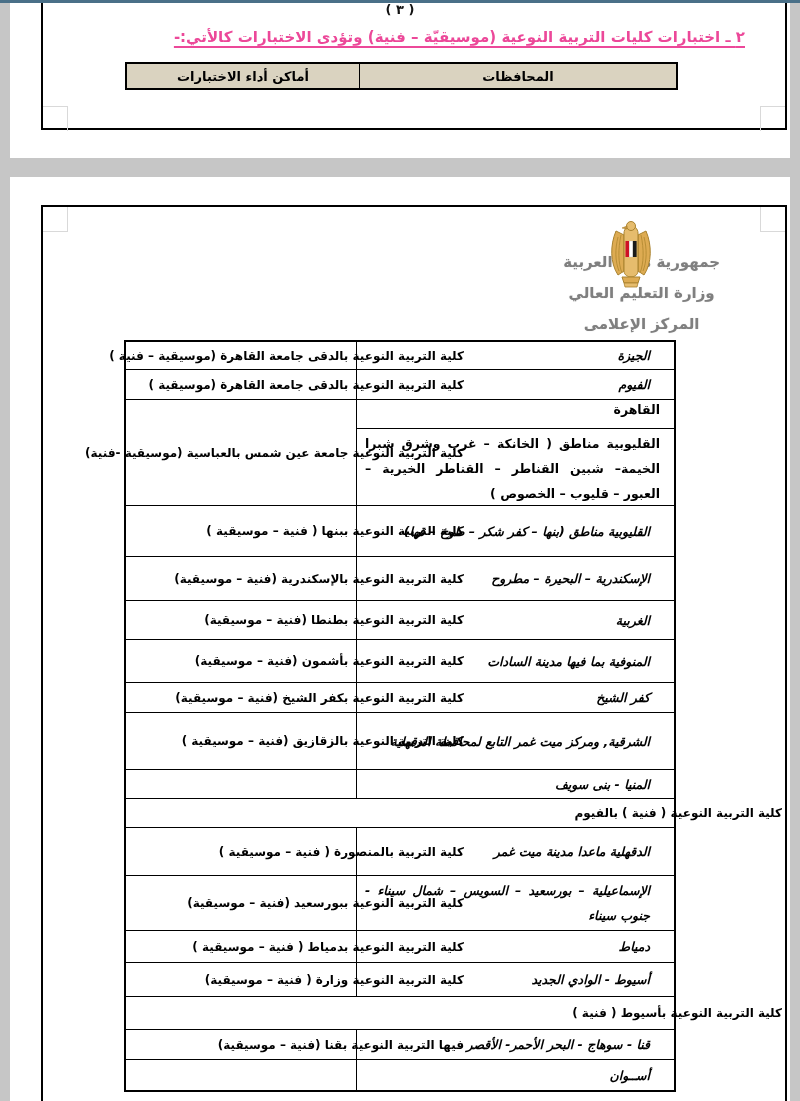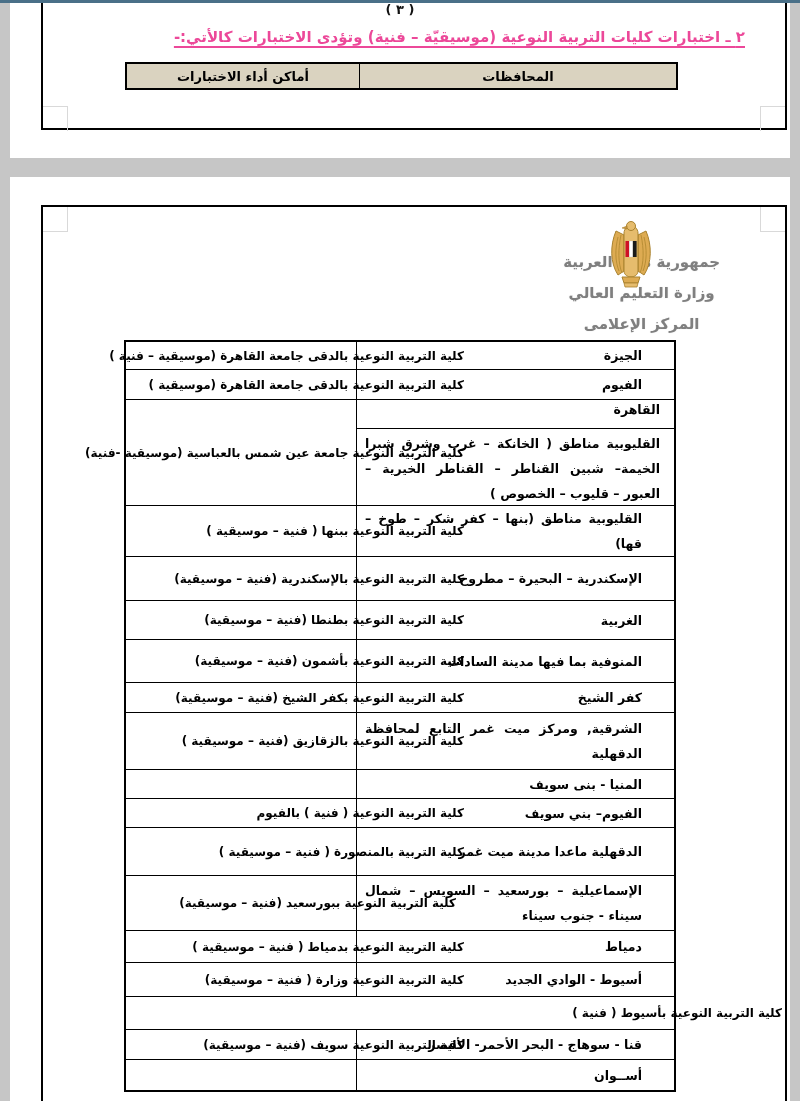--- a/index.html
+++ b/index.html
@@ -48,25 +48,25 @@
   #table2{position:absolute;left:114px;top:163px;width:552px;border:2px solid var(--c-border);
     background:transparent;}
   .t2row{display:flex;direction:rtl;border-bottom:1px solid var(--c-border);}
   .t2row:last-child{border-bottom:none;}
   .t2row:nth-child(1){height:28px;}  .t2row:nth-child(2){height:30px;}
   .t2row:nth-child(3){height:106px;} .t2row:nth-child(4){height:51px;}
   .t2row:nth-child(5){height:44px;}  .t2row:nth-child(6){height:39px;}
   .t2row:nth-child(7){height:43px;}  .t2row:nth-child(8){height:30px;}
   .t2row:nth-child(9){height:57px;}  .t2row:nth-child(10){height:29px;}
   .t2row:nth-child(11){height:29px;} .t2row:nth-child(12){height:48px;}
-  .t2row:nth-child(13){height:55px;gap:8px;} .t2row:nth-child(14){height:32px;}
+  .t2row:nth-child(13){height:55px;} .t2row:nth-child(14){height:32px;}
   .t2row:nth-child(15){height:34px;} .t2row:nth-child(16){height:33px;}
   .t2row:nth-child(17){height:30px;} .t2row:nth-child(18){height:30px;}
   .cellgov{width:318px;border-left:1px solid var(--c-border);display:flex;align-items:center;
-    padding:2px 32px 2px 8px;}
+    padding:2px 24px 2px 8px;font-style:italic;}
   .govtext{width:100%;direction:rtl;text-align:justify;font-size:12.5px;font-weight:700;
     color:#000;line-height:25px;}
   .cellcol{flex:1;position:relative;padding-left:40px;}
   .coltext{position:absolute;right:-108px;top:50%;transform:translateY(-50%);
     white-space:nowrap;direction:rtl;font-size:12px;font-weight:700;color:#000;z-index:2;}
   .mgovcol{width:318px;border-left:1px solid var(--c-border);display:flex;flex-direction:column;}
   .mgov{display:flex;align-items:center;padding:2px 14px 12px 8px;}
   .mgov.first{height:29px;border-bottom:1px solid var(--c-border);}
   .mgov.rest{flex:1;}
 </style>
@@ -196,23 +196,20 @@
           <div class="cellcol">
             <div class="coltext">كلية التربية النوعية بالزقازيق (فنية – موسيقية )</div>
           </div>
         </div>
         <div class="t2row">
           <div class="cellgov">
             <div class="govtext">المنيا - بنى سويف</div>
           </div>
         </div>
         <div class="t2row">
-          <div class="cellgov">
-            <div class="govtext">الفيوم– بني سويف</div>
-          </div>
           <div class="cellcol">
             <div class="coltext">كلية التربية النوعية ( فنية ) بالفيوم</div>
           </div>
         </div>
         <div class="t2row">
           <div class="cellgov">
             <div class="govtext">الدقهلية ماعدا مدينة ميت غمر</div>
           </div>
           <div class="cellcol">
             <div class="coltext">كلية التربية بالمنصورة ( فنية – موسيقية )</div>
@@ -245,21 +242,21 @@
         <div class="t2row">
           <div class="cellcol">
             <div class="coltext">كلية التربية النوعية بأسيوط ( فنية )</div>
           </div>
         </div>
         <div class="t2row">
           <div class="cellgov">
             <div class="govtext">قنا - سوهاج  - البحر الأحمر- الأقصر</div>
           </div>
           <div class="cellcol">
-            <div class="coltext">كلية التربية النوعية سويف (فنية – موسيقية)</div>
+            <div class="coltext">فيها التربية النوعية بقنا (فنية – موسيقية)</div>
           </div>
         </div>
         <div class="t2row">
           <div class="cellgov">
             <div class="govtext">أســوان</div>
           </div>
         </div>
       </div>
   </div>
 </div>

